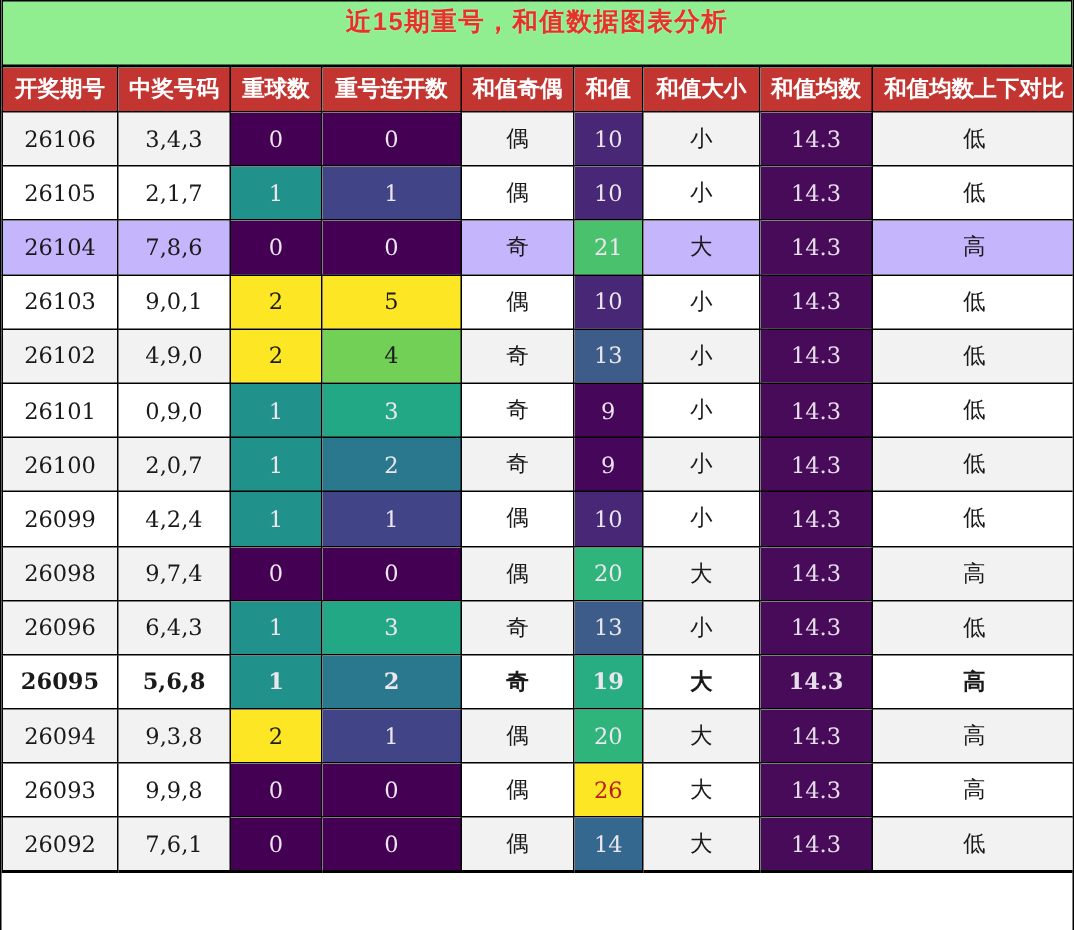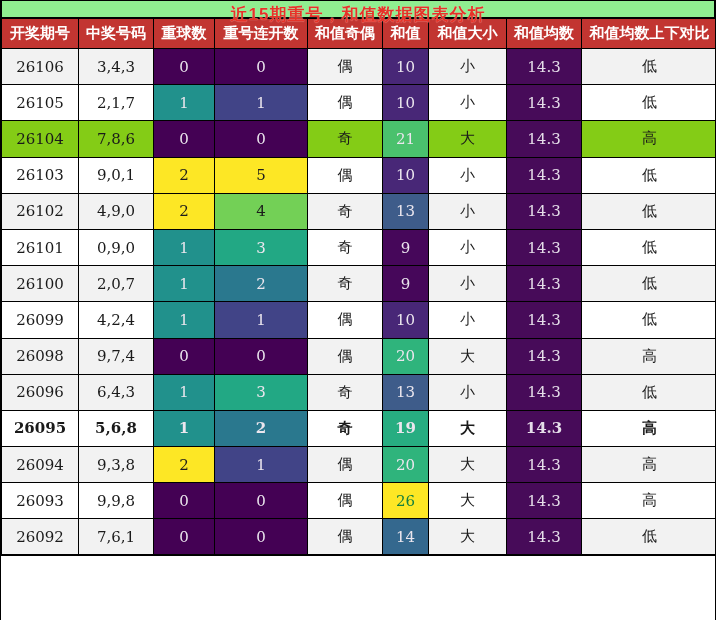--- a/index.html
+++ b/index.html
@@ -4,21 +4,21 @@
 <style>
   html,body{margin:0;padding:0;background:#ffffff;}
   .wrap{
     width:716px;height:620px;box-sizing:border-box;
     font-family:"Liberation Sans",sans-serif;
     background:#fff;overflow:hidden;
     border-left:1px solid var(--grid_border,#000);
     border-right:1px solid var(--grid_border,#000);
   }
   .title{
-    height:18px;box-sizing:border-box;
+    height:44px;box-sizing:border-box;
     background:var(--title_bg,#90ee90);
     color:var(--title_fg,#e63329);
     border:1px solid var(--grid_border,#000);
     font-weight:bold;font-size:17px;letter-spacing:1px;
     text-align:center;line-height:28px;
     text-shadow:0 0 1px rgba(255,255,255,.7);
   }
   table{
     border-collapse:collapse;table-layout:fixed;
     width:716px;box-sizing:border-box;
@@ -87,21 +87,21 @@
           <td class="num">26105</td>
           <td class="num">2,1,7</td>
           <td class="num" style="background: rgb(33, 145, 140); color: rgb(235, 230, 238);">1</td>
           <td class="num" style="background: rgb(65, 68, 135); color: rgb(235, 230, 238);">1</td>
           <td>偶</td>
           <td class="num" style="background: rgb(72, 39, 119); color: rgb(235, 230, 238);">10</td>
           <td>小</td>
           <td class="num" style="background: rgb(71, 11, 89); color: rgb(229, 222, 233);">14.3</td>
           <td>低</td>
         </tr>
-        <tr style="background: #84cc16;">
+        <tr style="background: #c4b5fd;">
           <td class="num">26104</td>
           <td class="num">7,8,6</td>
           <td class="num" style="background: rgb(68, 1, 84); color: rgb(235, 230, 238);">0</td>
           <td class="num" style="background: rgb(68, 1, 84); color: rgb(235, 230, 238);">0</td>
           <td>奇</td>
           <td class="num" style="background: rgb(74, 193, 109); color: rgb(235, 230, 238);">21</td>
           <td>大</td>
           <td class="num" style="background: rgb(71, 11, 89); color: rgb(229, 222, 233);">14.3</td>
           <td>高</td>
         </tr>
@@ -203,21 +203,21 @@
           <td>大</td>
           <td class="num" style="background: rgb(71, 11, 89); color: rgb(229, 222, 233);">14.3</td>
           <td>高</td>
         </tr>
         <tr style="background: rgb(255, 255, 255);">
           <td class="num">26093</td>
           <td class="num">9,9,8</td>
           <td class="num" style="background: rgb(68, 1, 84); color: rgb(235, 230, 238);">0</td>
           <td class="num" style="background: rgb(68, 1, 84); color: rgb(235, 230, 238);">0</td>
           <td>偶</td>
-          <td class="num" style="background: rgb(253, 231, 37); color: #15803d;">26</td>
+          <td class="num" style="background: rgb(253, 231, 37); color: #b91c1c;">26</td>
           <td>大</td>
           <td class="num" style="background: rgb(71, 11, 89); color: rgb(229, 222, 233);">14.3</td>
           <td>高</td>
         </tr>
         <tr style="background: rgb(242, 242, 242);">
           <td class="num">26092</td>
           <td class="num">7,6,1</td>
           <td class="num" style="background: rgb(68, 1, 84); color: rgb(235, 230, 238);">0</td>
           <td class="num" style="background: rgb(68, 1, 84); color: rgb(235, 230, 238);">0</td>
           <td>偶</td>

